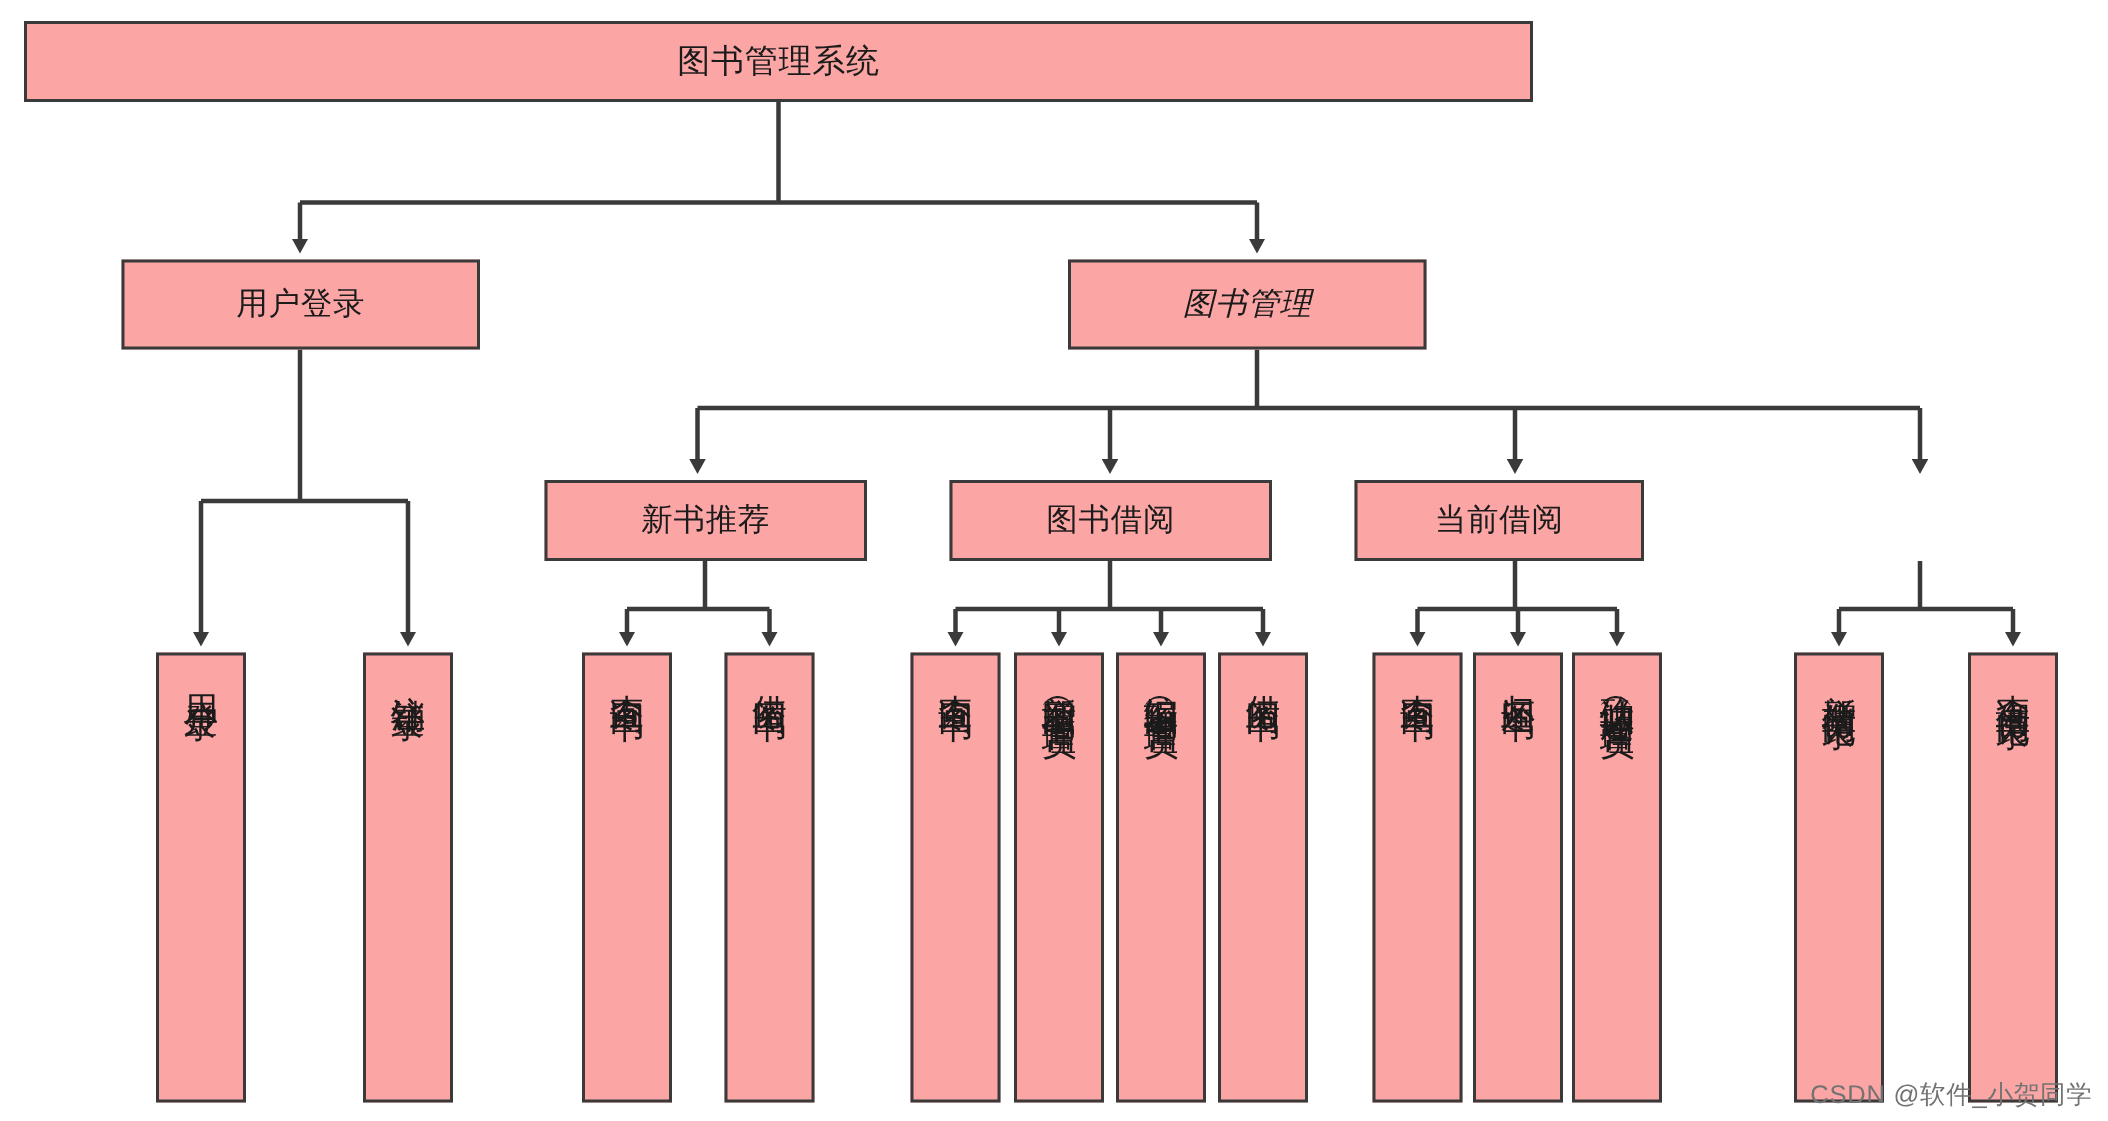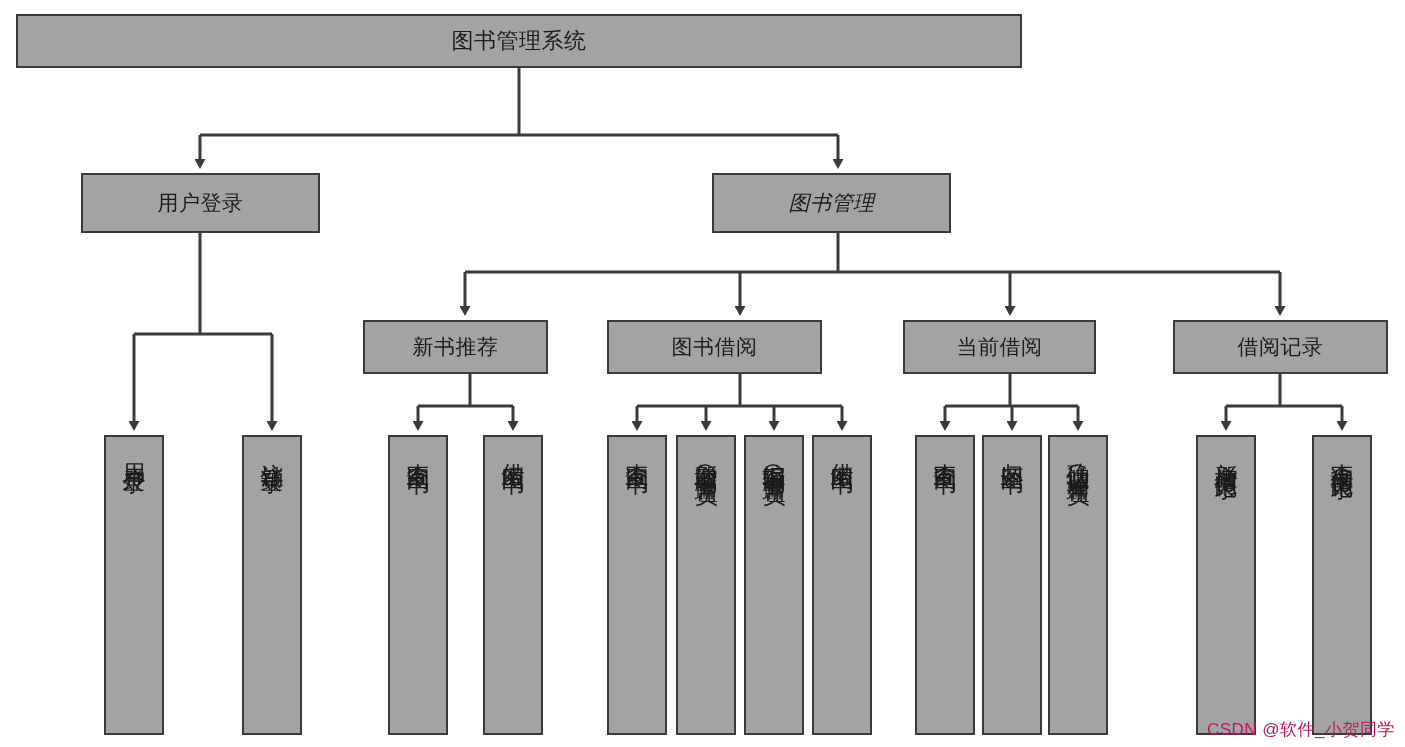--- a/index.html
+++ b/index.html
@@ -21,21 +21,21 @@
     position: absolute;
     left: 0;
     top: 0;
     width: 1405px;
     height: 747px;
     pointer-events: none;
   }
   .node {
     position: absolute;
     box-sizing: border-box;
-    background: #a3a3a3;
+    background: #fca5a5;
     border: 2px solid #3a3a3a;
     display: flex;
     align-items: center;
     justify-content: center;
     color: #1b1b1b;
   }
   .node .label {
     display: block;
     text-align: center;
     line-height: 1.18;
@@ -56,21 +56,21 @@
     font-size: 23px;
     letter-spacing: 3px;
     line-height: 1;
   }
   .node.root .label { font-size: 22px; }
   .watermark {
     position: absolute;
     right: 10px;
     bottom: 6px;
     font-size: 17px;
-    color: #be185d;
+    color: #737373;
     letter-spacing: 0.5px;
     white-space: nowrap;
   }
 </style>
 </head>
 <body>
 
 <div id="canvas">
 
   <svg class="wires" viewBox="0 0 1405 747">
@@ -127,31 +127,28 @@
     <span class="label">图书管理系统</span>
   </div>
 
   <div class="node horizontal" style="left:81px; top:173px; width:239px; height:60px;">
     <span class="label">用户登录</span>
   </div>
   <div class="node horizontal" style="left:712px; top:173px; width:239px; height:60px;font-style:italic;">
     <span class="label">图书管理</span>
   </div>
 
-  <div class="node horizontal" style="left:363px; top:320px; width:185px; height:54px;">
+  <div class="node horizontal" style="left:363px; top:320px; width:215px; height:54px;">
     <span class="label">新书推荐</span>
   </div>
-  <div class="node horizontal" style="left:607px; top:320px; width:215px; height:54px;">
+  <div class="node horizontal" style="left:633px; top:320px; width:215px; height:54px;">
     <span class="label">图书借阅</span>
   </div>
   <div class="node horizontal" style="left:903px; top:320px; width:193px; height:54px;">
     <span class="label">当前借阅</span>
-  </div>
-  <div class="node horizontal" style="left:1173px; top:320px; width:215px; height:54px;">
-    <span class="label">借阅记录</span>
   </div>
 
   <div class="node vertical" style="left:104px; top:435px; width:60px; height:300px;">
     <span class="label">用户登录</span>
   </div>
   <div class="node vertical" style="left:242px; top:435px; width:60px; height:300px;">
     <span class="label">注销登录</span>
   </div>
 
   <div class="node vertical" style="left:388px; top:435px; width:60px; height:300px;">

